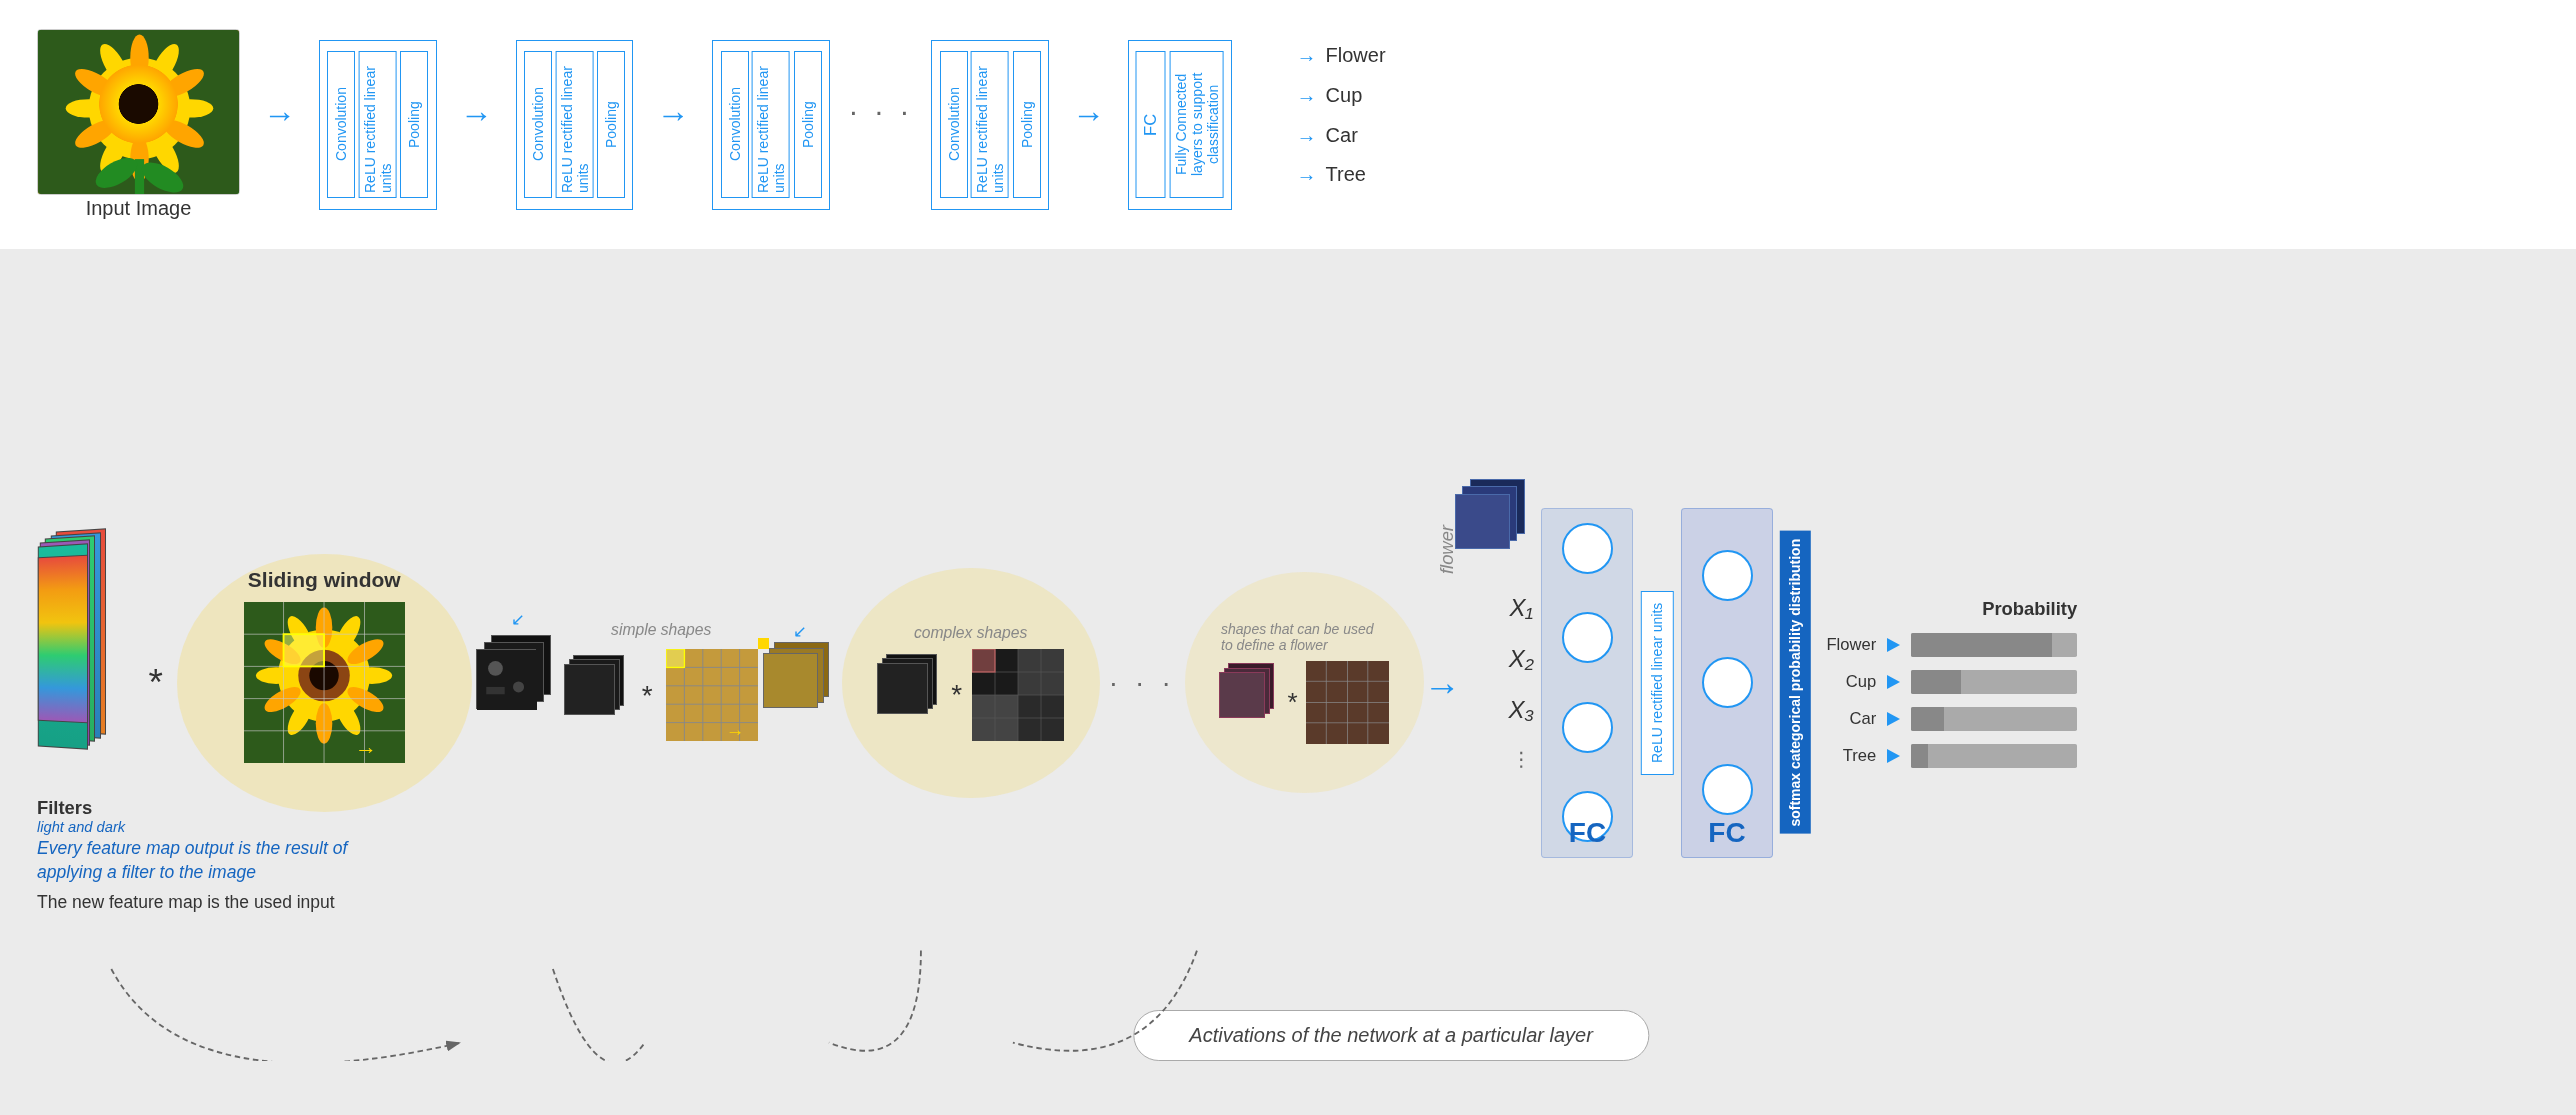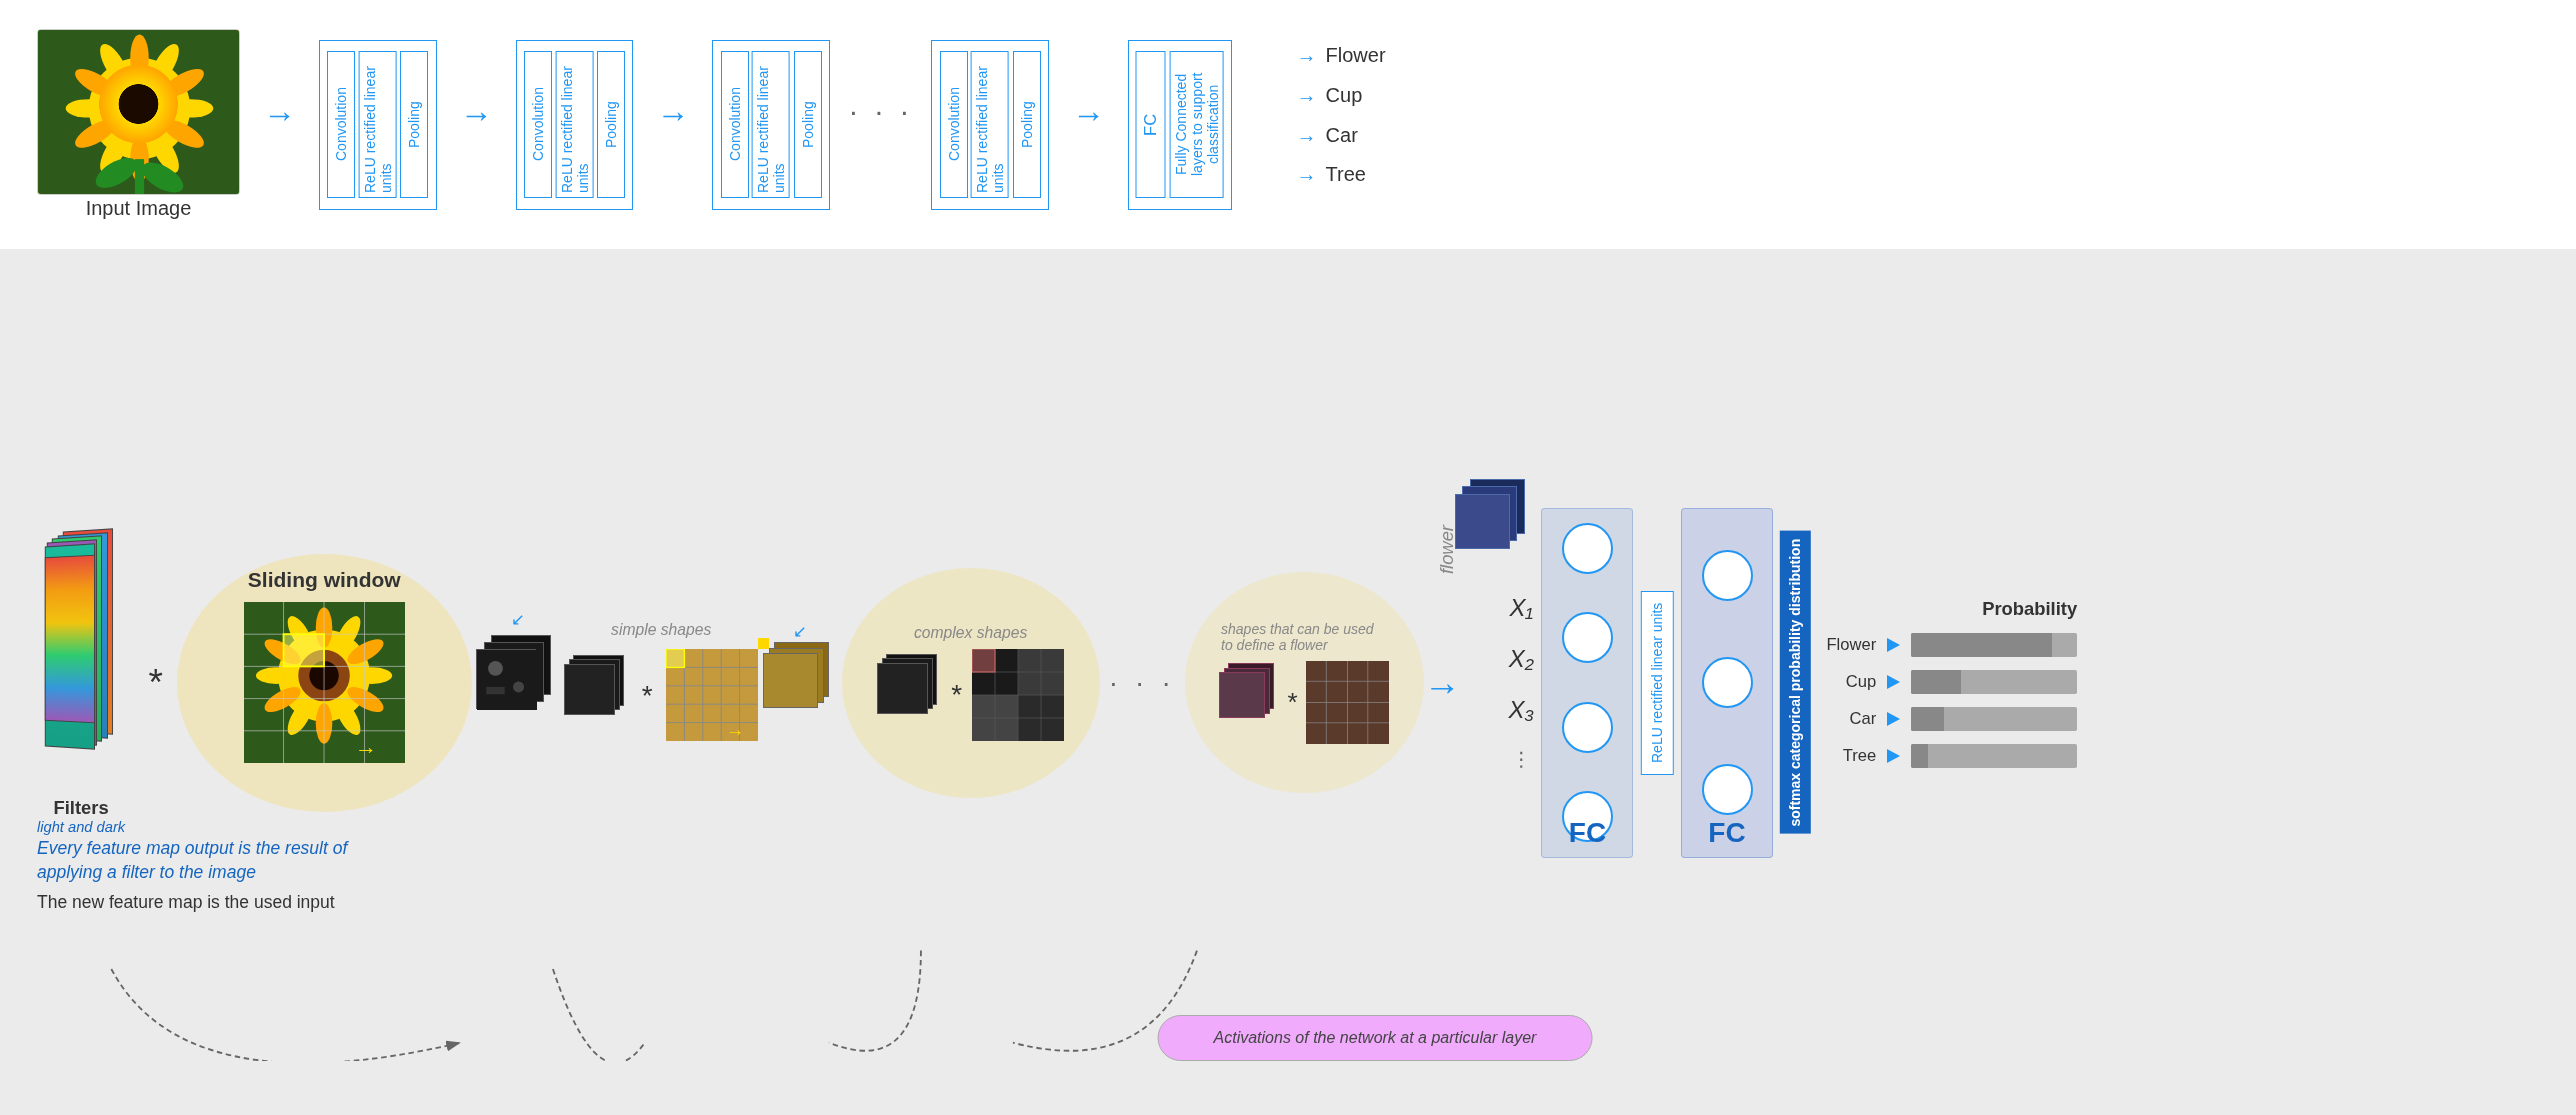--- a/index.html
+++ b/index.html
@@ -252,21 +252,21 @@
       <span>Tree</span>
     </div>
   </div>
 
 </div>
 
 <div class="bottom-section">
 
   <div class="main-content">
 
-    <div style="display:flex;flex-direction:column;align-items:center;flex-shrink:0;margin-right:9.2px;">
+    <div style="display:flex;flex-direction:column;align-items:flex-start;flex-shrink:0;margin-right:9.2px;">
       <div style="position:relative;width:74px;height:258px;">
 
         <div style="position:absolute;left:18.4px;top:0;width:51px;height:203px;background:linear-gradient(180deg,#e74c3c,#e67e22);border:0.9px solid #444;transform:perspective(276px) rotateY(-10deg);"></div>
         <div style="position:absolute;left:13px;top:3.7px;width:51px;height:203px;background:linear-gradient(180deg,#3498db,#2980b9);border:0.9px solid #444;transform:perspective(276px) rotateY(-10deg);"></div>
         <div style="position:absolute;left:7.4px;top:7.4px;width:51px;height:203px;background:linear-gradient(180deg,#2ecc71,#27ae60);border:0.9px solid #444;transform:perspective(276px) rotateY(-10deg);"></div>
         <div style="position:absolute;left:1.8px;top:11px;width:51px;height:203px;background:linear-gradient(180deg,#9b59b6,#8e44ad);border:0.9px solid #444;transform:perspective(276px) rotateY(-10deg);"></div>
         <div style="position:absolute;left:0;top:14.7px;width:51px;height:203px;background:linear-gradient(180deg,#1abc9c,#16a085);border:0.9px solid #444;transform:perspective(276px) rotateY(-10deg);"></div>
         <div style="position:absolute;left:0;top:26px;width:51px;height:166px;background:linear-gradient(180deg,#e74c3c 0%,#f39c12 20%,#f1c40f 40%,#2ecc71 60%,#3498db 80%,#9b59b6 100%);border:0.9px solid #444;transform:perspective(276px) rotateY(-10deg);"></div>
       </div>
       <div style="font-size:18.4px;font-weight:bold;color:#333;margin-top:9.2px;">Filters</div>
@@ -489,21 +489,21 @@
       </div>
     </div>
 
   </div>
 
   <div style="position:absolute;left:37px;bottom:203px;max-width:322px;">
     <div style="font-size:17.5px;color:#1565C0;font-style:italic;line-height:1.4;font-weight:500;">Every feature map output is the result of applying a filter to the image</div>
     <div style="font-size:17.5px;color:#333;font-weight:500;margin-top:7.4px;">The new feature map is the used input</div>
   </div>
 
-  <div style="position:absolute;bottom:55px;left:50%;transform:translateX(-30%);background:#f0abfc;border-radius:37px;padding:13px 55px;font-size:16px;font-style:italic;color:#444;white-space:nowrap;border:0.9px solid #aaa;">Activations of the network at a particular layer</div>
+  <div style="position:absolute;bottom:55px;left:50%;transform:translateX(-30%);background:#ffffff;border-radius:37px;padding:13px 55px;font-size:20px;font-style:italic;color:#444;white-space:nowrap;border:0.9px solid #aaa;">Activations of the network at a particular layer</div>
 
   <svg style="position:absolute;bottom:55px;left:0;width:100%;height:276px;pointer-events:none;" viewBox="0 0 2798 300" width="2576" height="276">
 
     <path d="M 120 200 Q 200 350 500 280" stroke="#666" stroke-width="2" fill="none" stroke-dasharray="6,4" marker-end="url(#arrowhead)"></path>
     <path d="M 600 200 Q 650 350 700 280" stroke="#666" stroke-width="2" fill="none" stroke-dasharray="6,4"></path>
     <path d="M 1000 180 Q 1000 320 900 280" stroke="#666" stroke-width="2" fill="none" stroke-dasharray="6,4"></path>
     <path d="M 1300 180 Q 1250 320 1100 280" stroke="#666" stroke-width="2" fill="none" stroke-dasharray="6,4"></path>
     <defs>
       <marker id="arrowhead" markerWidth="8" markerHeight="6" refX="8" refY="3" orient="auto">
         <polygon points="0 0, 8 3, 0 6" fill="#666"></polygon>

